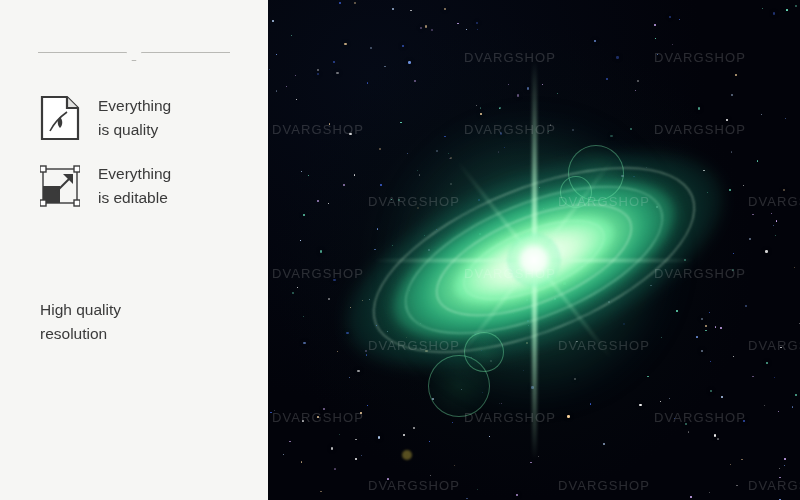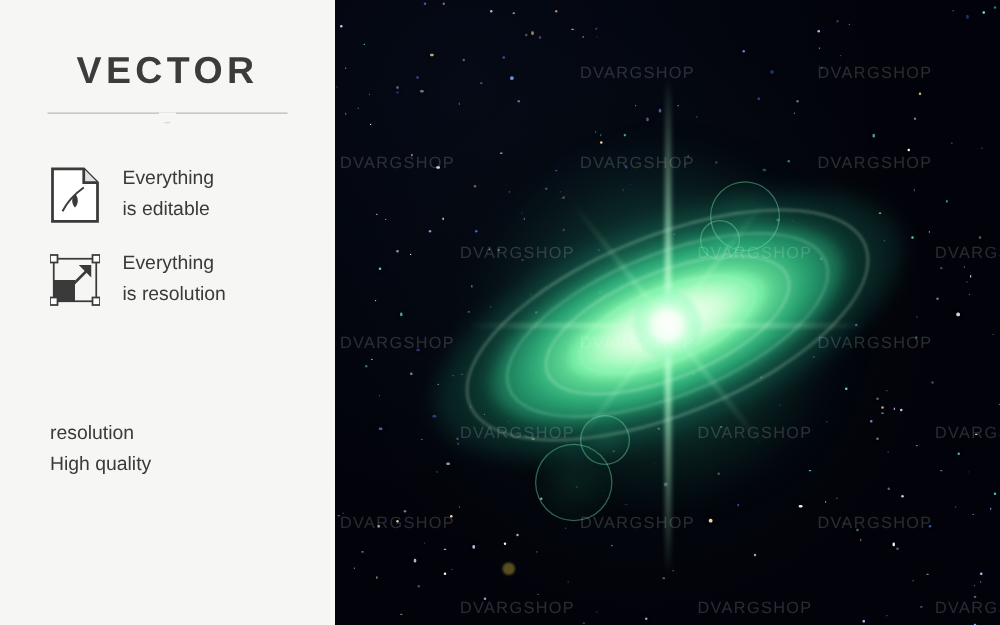--- a/index.html
+++ b/index.html
@@ -266,70 +266,69 @@
     background: #ffffff;
   }
 </style>
 </head>
 <body>
 
 <div class="stage">
 
   <div class="left-panel">
     <div class="title-block">
-      <div class="title-line1">VECTOR</div>
     </div>
     <div class="divider-wrap">
       <div class="divider-line"></div>
       <div class="divider-notch"></div>
     </div>
 
     <div class="feature-list">
 
       <div class="feature">
         <div class="feature-icon">
           <svg class="doc-shape" viewBox="0 0 40 46" xmlns="http://www.w3.org/2000/svg">
             <path d="M2 2 H27 L38 13 V44 H2 Z" fill="#ffffff" stroke="#3a3a3a" stroke-width="2.2"></path>
             <path d="M27 2 V13 H38" fill="#e2e2e0" stroke="#3a3a3a" stroke-width="2.2"></path>
             <path d="M10 36 C14 28, 20 22, 27 17" fill="none" stroke="#3a3a3a" stroke-width="1.6"></path>
             <path d="M20 22 C23 25, 23 30, 20 33 C17 30, 17 25, 20 22 Z" fill="#3a3a3a"></path>
           </svg>
         </div>
         <div class="feature-text">
           <span>Everything</span>
-          <span>is editable</span>
+          <span>is quality</span>
         </div>
       </div>
 
       <div class="feature">
         <div class="feature-icon">
           <svg class="doc-shape" viewBox="0 0 40 46" xmlns="http://www.w3.org/2000/svg">
             <rect x="3" y="6" width="34" height="34" fill="none" stroke="#3a3a3a" stroke-width="1.4" stroke-dasharray="0"></rect>
             <rect x="3" y="23" width="17" height="17" fill="#3a3a3a"></rect>
             <line x1="16" y1="29" x2="32" y2="13" stroke="#3a3a3a" stroke-width="2"></line>
             <path d="M33 11 L33 21 L23 11 Z" fill="#3a3a3a"></path>
             <rect x="0" y="3" width="6" height="6" fill="#ffffff" stroke="#3a3a3a" stroke-width="1.4"></rect>
             <rect x="34" y="3" width="6" height="6" fill="#ffffff" stroke="#3a3a3a" stroke-width="1.4"></rect>
             <rect x="0" y="37" width="6" height="6" fill="#ffffff" stroke="#3a3a3a" stroke-width="1.4"></rect>
             <rect x="34" y="37" width="6" height="6" fill="#ffffff" stroke="#3a3a3a" stroke-width="1.4"></rect>
           </svg>
         </div>
         <div class="feature-text">
           <span>Everything</span>
-          <span>is resolution</span>
+          <span>is editable</span>
         </div>
       </div>
 
       <div class="feature">
       </div>
 
       <div class="feature">
         <div class="feature-text">
+          <span>High quality</span>
           <span>resolution</span>
-          <span>High quality</span>
         </div>
       </div>
 
     </div>
   </div>
 
   <div class="art-panel">
     <div class="seam"></div>
     <div class="space-bg"></div>
     <div class="stars" id="star-field">

